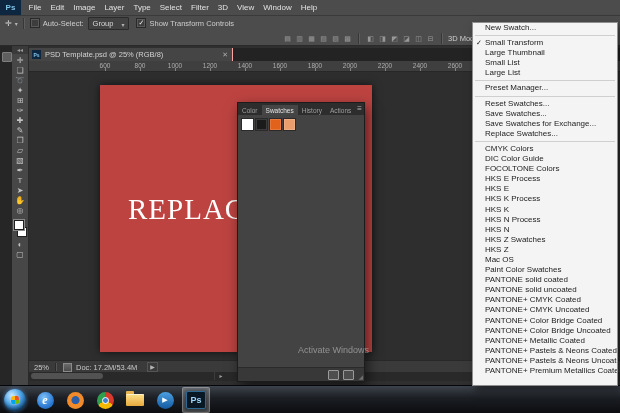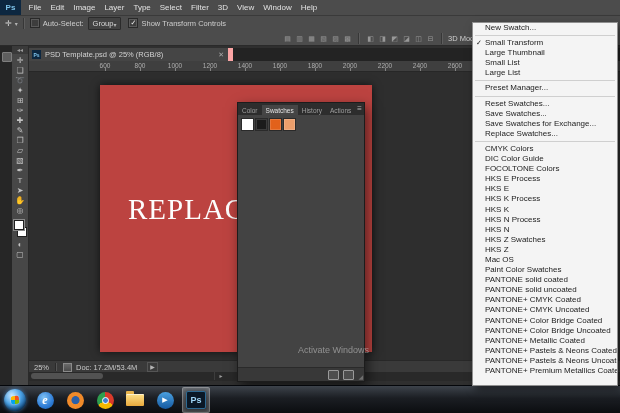--- a/index.html
+++ b/index.html
@@ -17,21 +17,21 @@
   #optrow1{position:absolute;left:0;top:15px;width:620px;height:16px;background:#4c4c4c;
     display:flex;align-items:center;z-index:21;}
   #optrow2{position:absolute;left:0;top:31px;width:620px;height:15px;background:#4c4c4c;
     border-bottom:1px solid #2a2a2a;display:flex;align-items:center;padding-left:282px;z-index:21;box-sizing:border-box;}
   .opt-sep{width:1px;height:11px;background:#373737;border-right:1px solid #5d5d5d;margin:0 5px;flex:0 0 auto;}
   .tool-preset{display:flex;align-items:center;margin-left:5px;color:#cfcfcf;font-size:8px;gap:3px;}
   .caret{font-size:6px;color:#b3b3b3;}
   .checkbox{width:8px;height:8px;background:#3d3d3d;border:1px solid #292929;box-shadow:inset 0 0 0 1px #5a5a5a;
     color:#efefef;font-size:7px;line-height:8px;text-align:center;margin-right:3px;flex:0 0 auto;}
   .opt-label{color:#cdcdcd;font-size:7.5px;white-space:nowrap;}
-  .dropdown{display:flex;align-items:flex-end;gap:0;background:#424242;border:1px solid #2b2b2b;border-radius:1px;
+  .dropdown{display:flex;align-items:flex-end;gap:8px;background:#424242;border:1px solid #2b2b2b;border-radius:1px;
     padding:1px 4px;margin:0 7px 0 4px;color:#d8d8d8;font-size:7.5px;}
   .cluster{display:flex;gap:1px;}
   .opt-ico{width:11px;height:11px;color:#989898;font-size:7px;line-height:11px;text-align:center;}
 
   
   #left-dock{position:absolute;left:0;top:46px;width:12px;height:339px;background:#262626;z-index:15;}
   #dock-icon{position:absolute;left:2px;top:6px;width:8px;height:8px;background:#5f5f5f;border:1px solid #7e7e7e;border-radius:1px;}
   #toolbar{position:absolute;left:12px;top:46px;width:16px;height:339px;background:#474747;
     border-right:1px solid #2a2a2a;z-index:15;}
   #tools-collapse{display:block;text-align:center;color:#9a9a9a;font-size:6px;line-height:8px;background:#3a3a3a;}
@@ -39,21 +39,21 @@
   .tool{width:15px;height:9px;font-size:8px;line-height:9px;text-align:center;color:#c2c2c2;margin-bottom:1px;}
   #fgbg{position:relative;width:15px;height:19px;margin:3px auto 2px auto;}
   #bg-swatch{position:absolute;right:1px;bottom:1px;width:8px;height:8px;border:1px solid #1f1f1f;}
   #fg-swatch{position:absolute;left:1px;top:1px;width:8px;height:8px;border:1px solid #1f1f1f;box-shadow:0 0 0 1px #8a8a8a;}
   #tools-extra{display:flex;flex-direction:column;align-items:center;}
 
   
   #docwin{position:absolute;left:28px;top:48px;width:592px;height:333px;background:#2e2e2e;z-index:5;}
   #tabbar{position:absolute;left:0;top:0;width:592px;height:13px;background:#232323;}
   #doctab{position:absolute;left:0;top:0;width:205px;height:13px;background:#454545;display:flex;align-items:center;
-    gap:4px;padding:0 4px;box-sizing:border-box;border-right:5px solid #fca5a5;}
+    gap:4px;padding:0 4px;box-sizing:border-box;border-right:1px solid #fca5a5;}
   #tab-ps{width:9px;height:9px;background:#0d2740;color:#7ec3ea;font-size:5px;font-weight:bold;
     display:flex;align-items:center;justify-content:center;flex:0 0 auto;}
   #tab-title{color:#d2d2d2;font-size:7.5px;white-space:nowrap;overflow:hidden;flex:1;}
   #tab-close{color:#a8a8a8;font-size:7px;flex:0 0 auto;}
   #ruler{position:absolute;left:0;top:13px;width:592px;height:10px;background:#3f3f3f;border-bottom:1px solid #272727;}
   #ruler::after{content:"";position:absolute;left:77px;right:0;bottom:0;height:3px;
     background:repeating-linear-gradient(90deg,rgba(170,170,170,.65) 0 1px,transparent 1px 35px);}
   .ruler-num{position:absolute;top:1px;font-size:6.5px;color:#aeaeae;transform:translateX(-50%);}
   #canvas{position:absolute;left:72px;top:37px;width:272px;height:267px;overflow:hidden;
     box-shadow:0 0 8px rgba(0,0,0,.65);}

